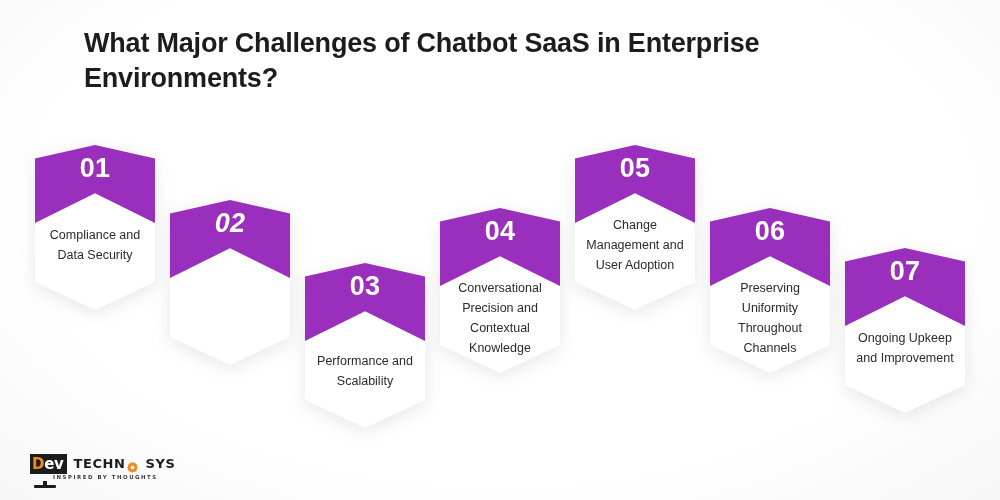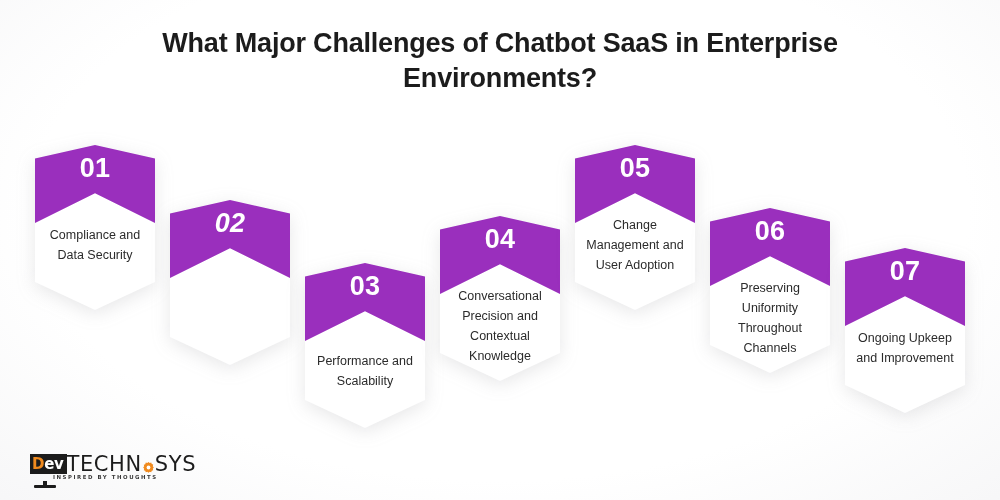--- a/index.html
+++ b/index.html
@@ -25,27 +25,27 @@
     height:500px;
     background:
       radial-gradient(ellipse 900px 520px at 50% 42%, #ffffff 0%, #ffffff 52%, #f7f7f8 78%, #f2f2f3 100%);
   }
 
   
   #title {
     position:absolute;
     left:0; top:26px;
     width:1000px;
-    text-align:center;
+    text-align:left;
     font-size:27px;
     line-height:35px;
     font-weight:600;
     letter-spacing:-0.2px;
     color:#1c1c1c;
-    padding:0 112px;
+    padding:0 84px;
   }
 
   
   #cards { position:absolute; inset:0; }
 
   .hex {
     position:absolute;
     width:120px;
     height:165px;
     filter: drop-shadow(0 4px 9px rgba(120,120,130,0.18));
@@ -118,25 +118,26 @@
     padding:1px 3px 1px 2px;
     letter-spacing:-0.3px;
     display:flex;
     align-items:center;
     font-family:"DejaVu Sans", sans-serif;
   }
   #logo-dev .d { color:#F08A1E; }
 
   #logo-techno, #logo-sys {
     color:#1c1c1c;
-    font-weight:400;
-    font-size:21px;
+    font-weight:700;
+    font-size:13px;
     line-height:18px;
     letter-spacing:0.6px;
     font-family:"DejaVu Sans", sans-serif;
+    margin-left:7px;
   }
   #logo-gear {
     width:11px; height:11px;
     margin:0 1px;
     display:inline-block;
   }
   #logo-tag {
     font-size:5.4px;
     letter-spacing:1.55px;
     color:#3a3a3a;
@@ -172,21 +173,21 @@
       <div class="body"></div>
       <div class="cap" style="background: rgb(154, 47, 189);"></div>
       <div class="num">02</div>
     </div>
     <div class="hex lines2" style="left: 305px; top: 263px;">
       <div class="body"></div>
       <div class="cap" style="background: rgb(154, 47, 189);"></div>
       <div class="num">03</div>
       <div class="label">Performance and Scalability</div>
     </div>
-    <div class="hex lines4" style="left: 440px; top: 208px; margin-top: 8px;">
+    <div class="hex lines4" style="left: 440px; top: 208px;">
       <div class="body"></div>
       <div class="cap" style="background: rgb(154, 47, 189);"></div>
       <div class="num">04</div>
       <div class="label">Conversational Precision and Contextual Knowledge</div>
     </div>
     <div class="hex lines4" style="left: 575px; top: 145px;">
       <div class="body"></div>
       <div class="cap" style="background: rgb(154, 47, 189);"></div>
       <div class="num">05</div>
       <div class="label">Change Management and User Adoption</div>

